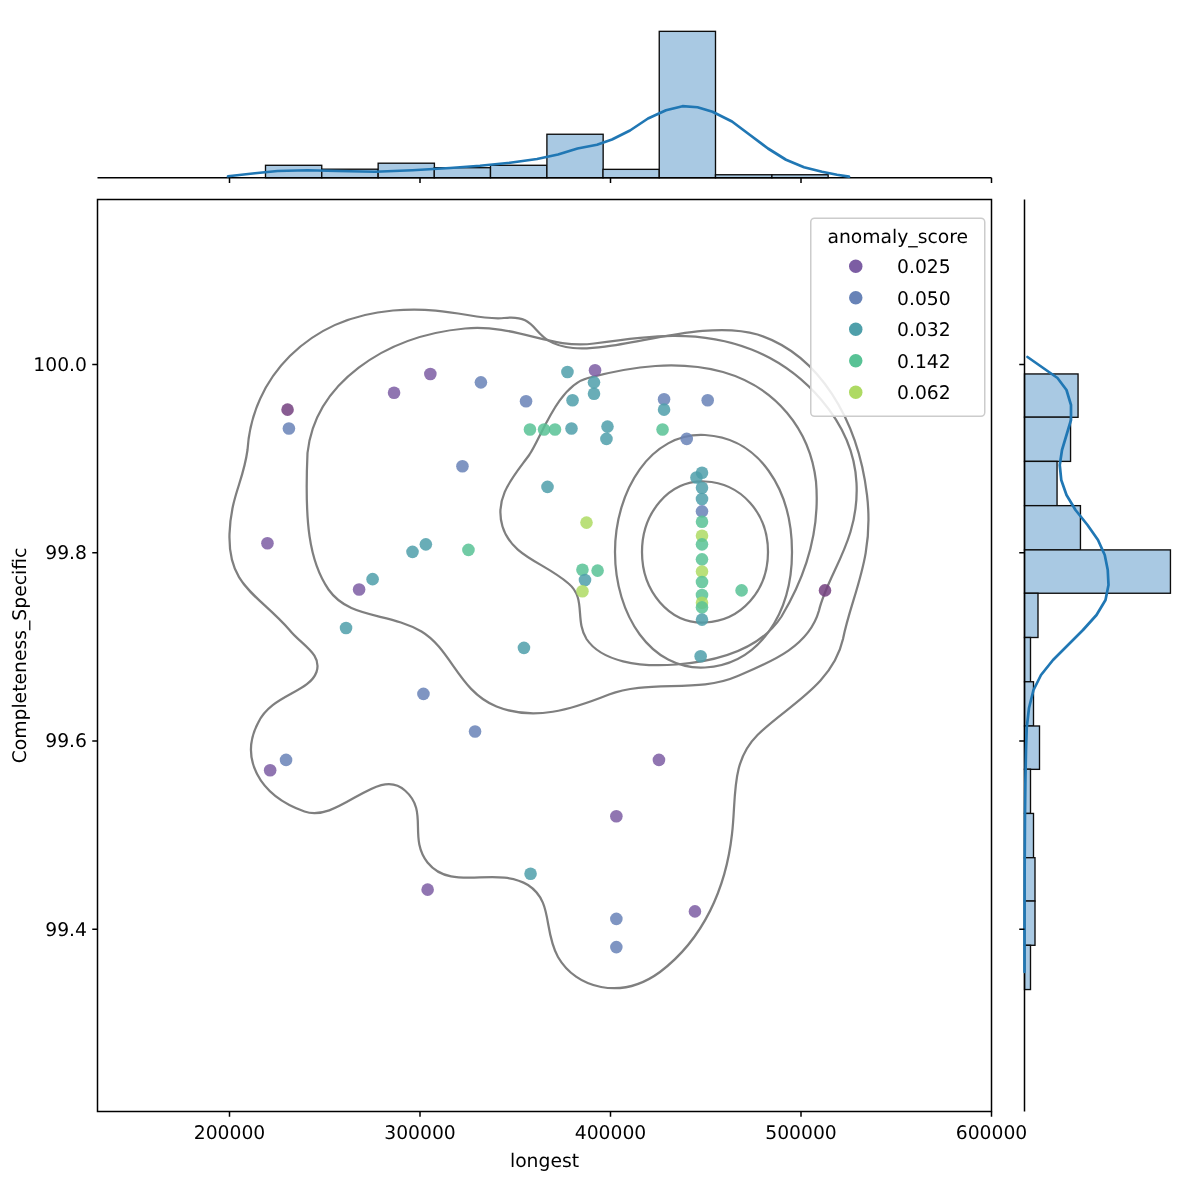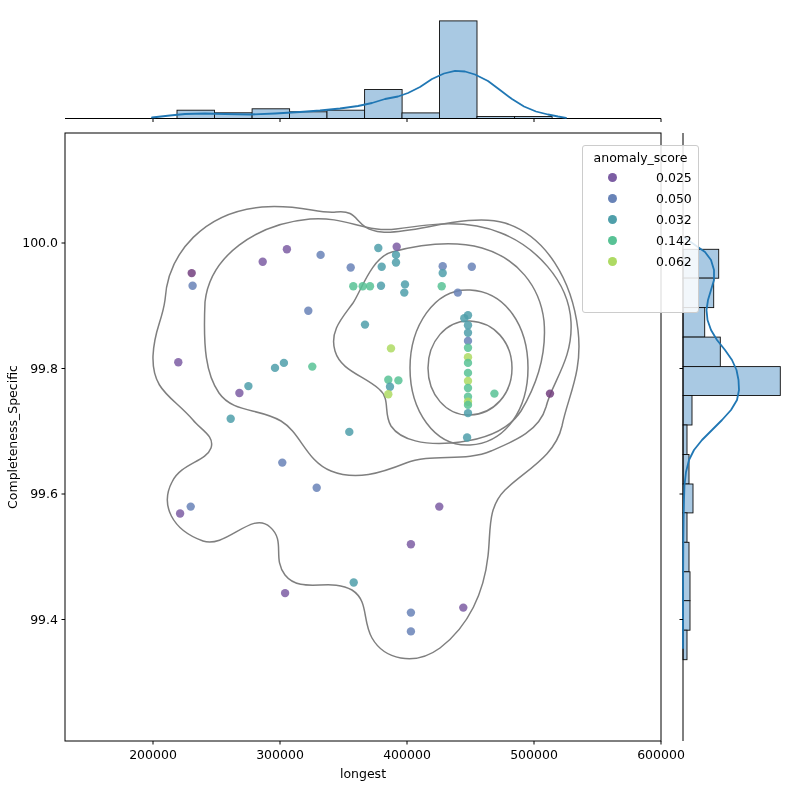--- a/index.html
+++ b/index.html
@@ -1,25 +1,25 @@
 <!DOCTYPE html>
 <html><head>
 <meta charset="utf-8">
 <style>
   html,body{margin:0;padding:0;background:#ffffff;}
   body{font-family:"DejaVu Sans", sans-serif;}
   #figure{position:relative;width:800px;height:800px;background:#ffffff;overflow:hidden;}
   #plot-svg{position:absolute;left:0;top:0;}
   .legend-box{
-    position:absolute;left:540px;top:145px;width:117px;height:168px;
+    position:absolute;left:540px;top:145px;width:117px;height:133px;
     box-sizing:border-box;border:1px solid #cccccc;border-radius:3px;
-    background:rgba(255,255,255,0.85);padding-top:3px;margin-left:42px;
+    background:rgba(255,255,255,0.85);padding-top:3px;
   }
   .legend-title{font-size:12.5px;color:#000;text-align:center;line-height:18px;}
-  .legend-row{display:flex;align-items:center;height:21px;gap:16px;}
+  .legend-row{display:flex;align-items:center;height:21px;}
   .legend-dot{width:9px;height:9px;border-radius:50%;margin-left:25px;flex:0 0 auto;}
   .legend-label{font-size:12.5px;color:#000;margin-left:23px;}
 </style>
 </head>
 <body>
 
 <div id="figure">
   <svg id="plot-svg" width="800" height="800">
     <g id="g-top-hist">
         <rect x="177.0" y="110.2" width="37.5" height="8.3" fill="#a9c9e3" stroke="#0d0d0d" stroke-width="0.9"></rect>

